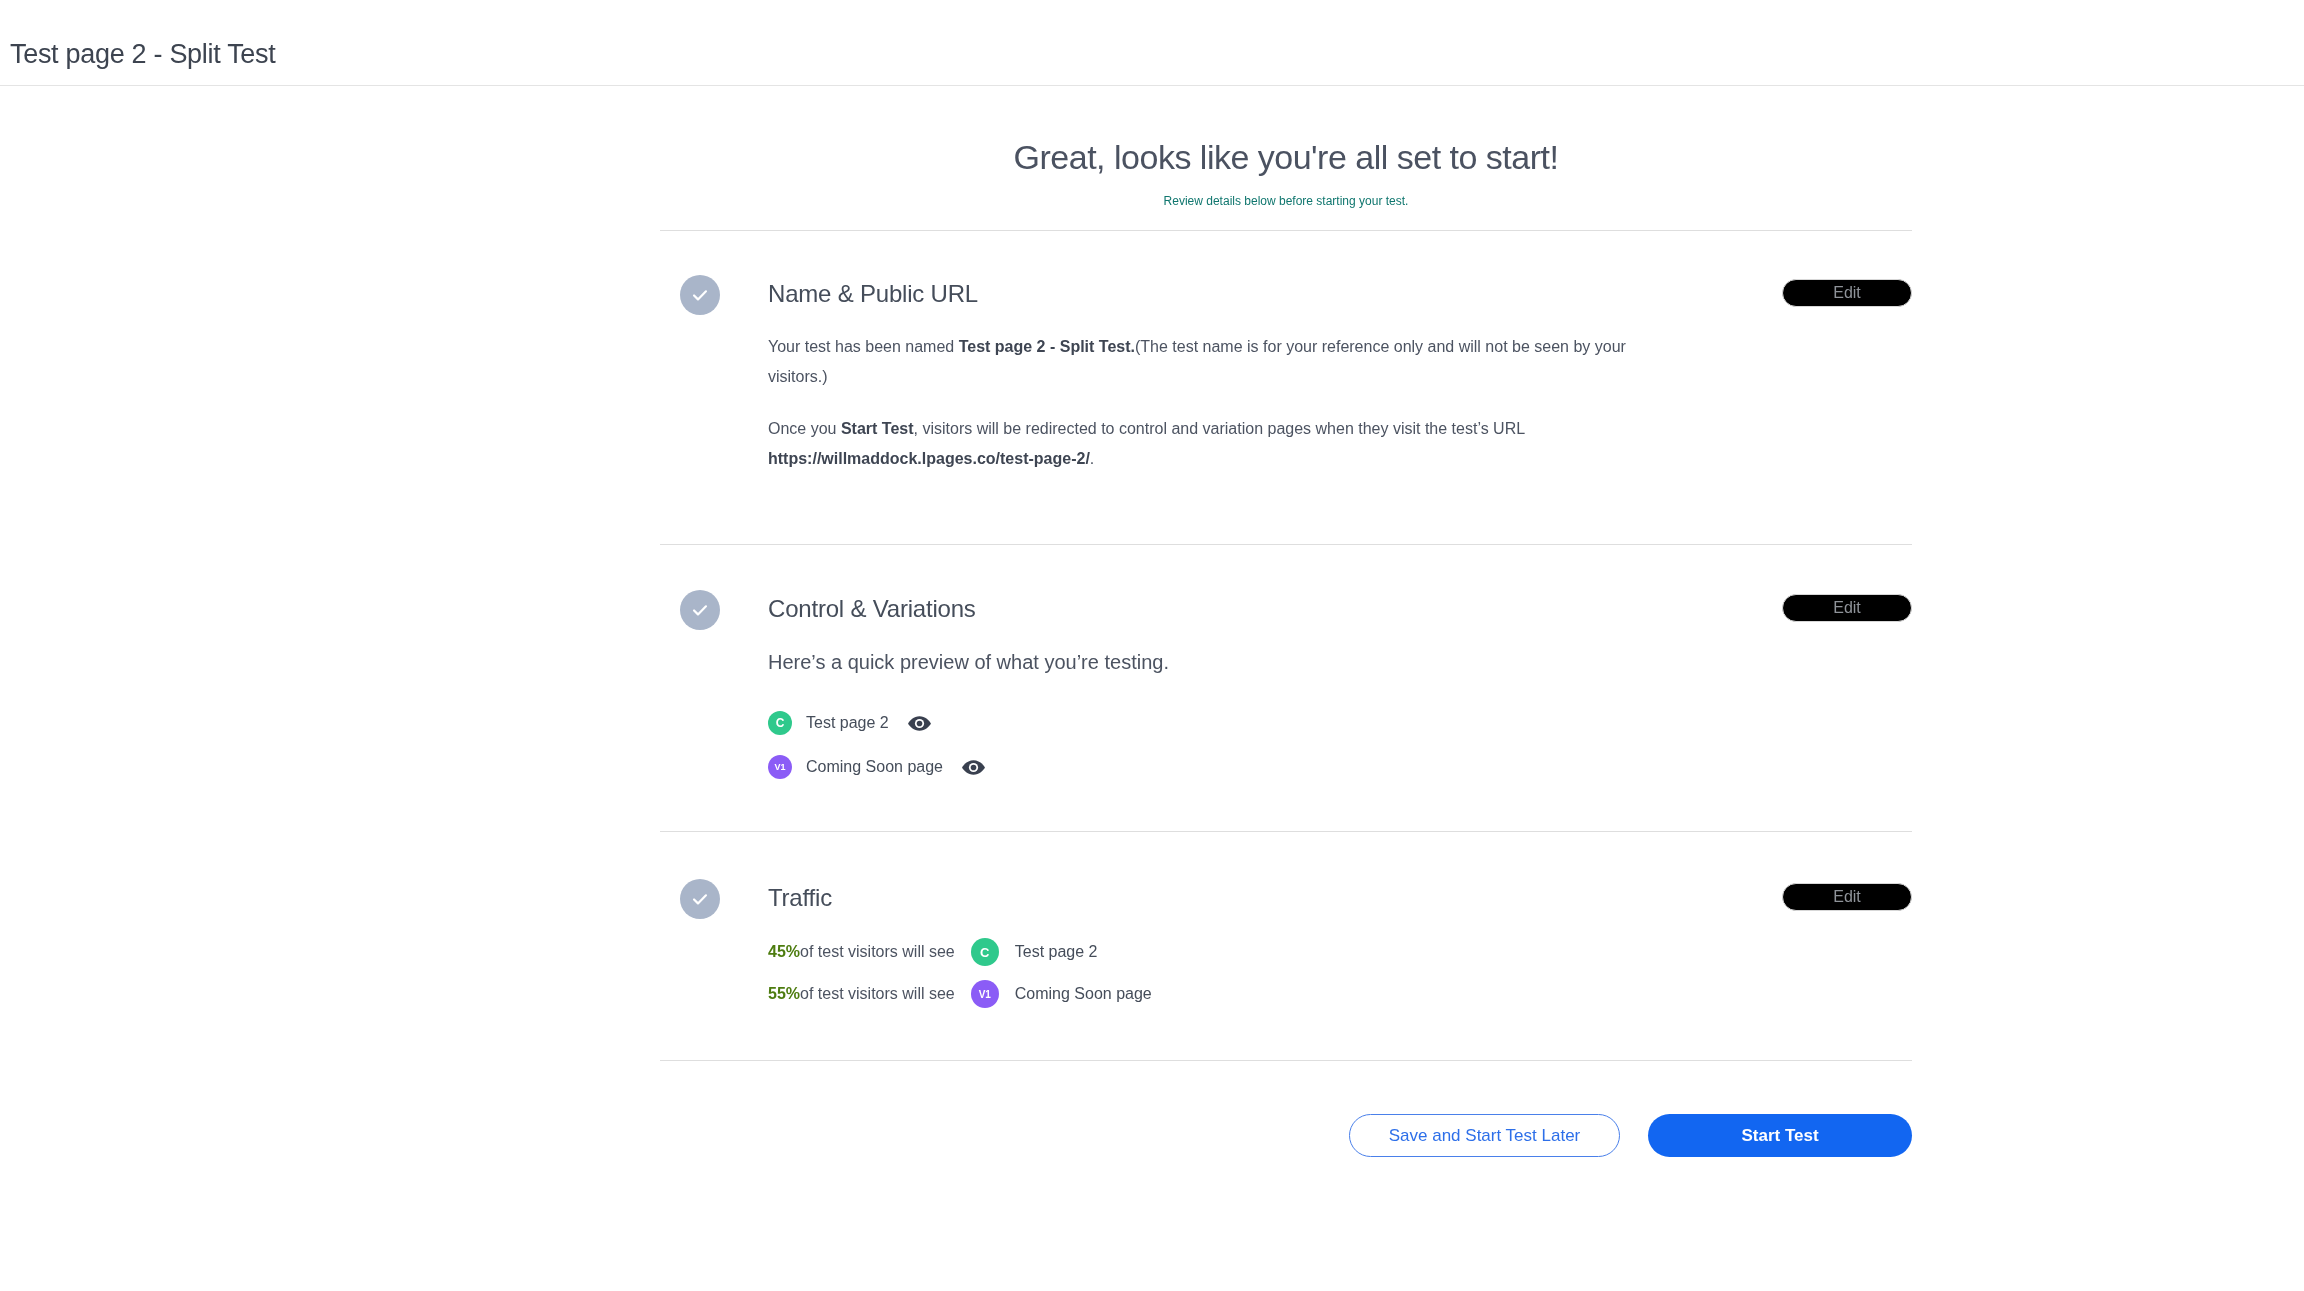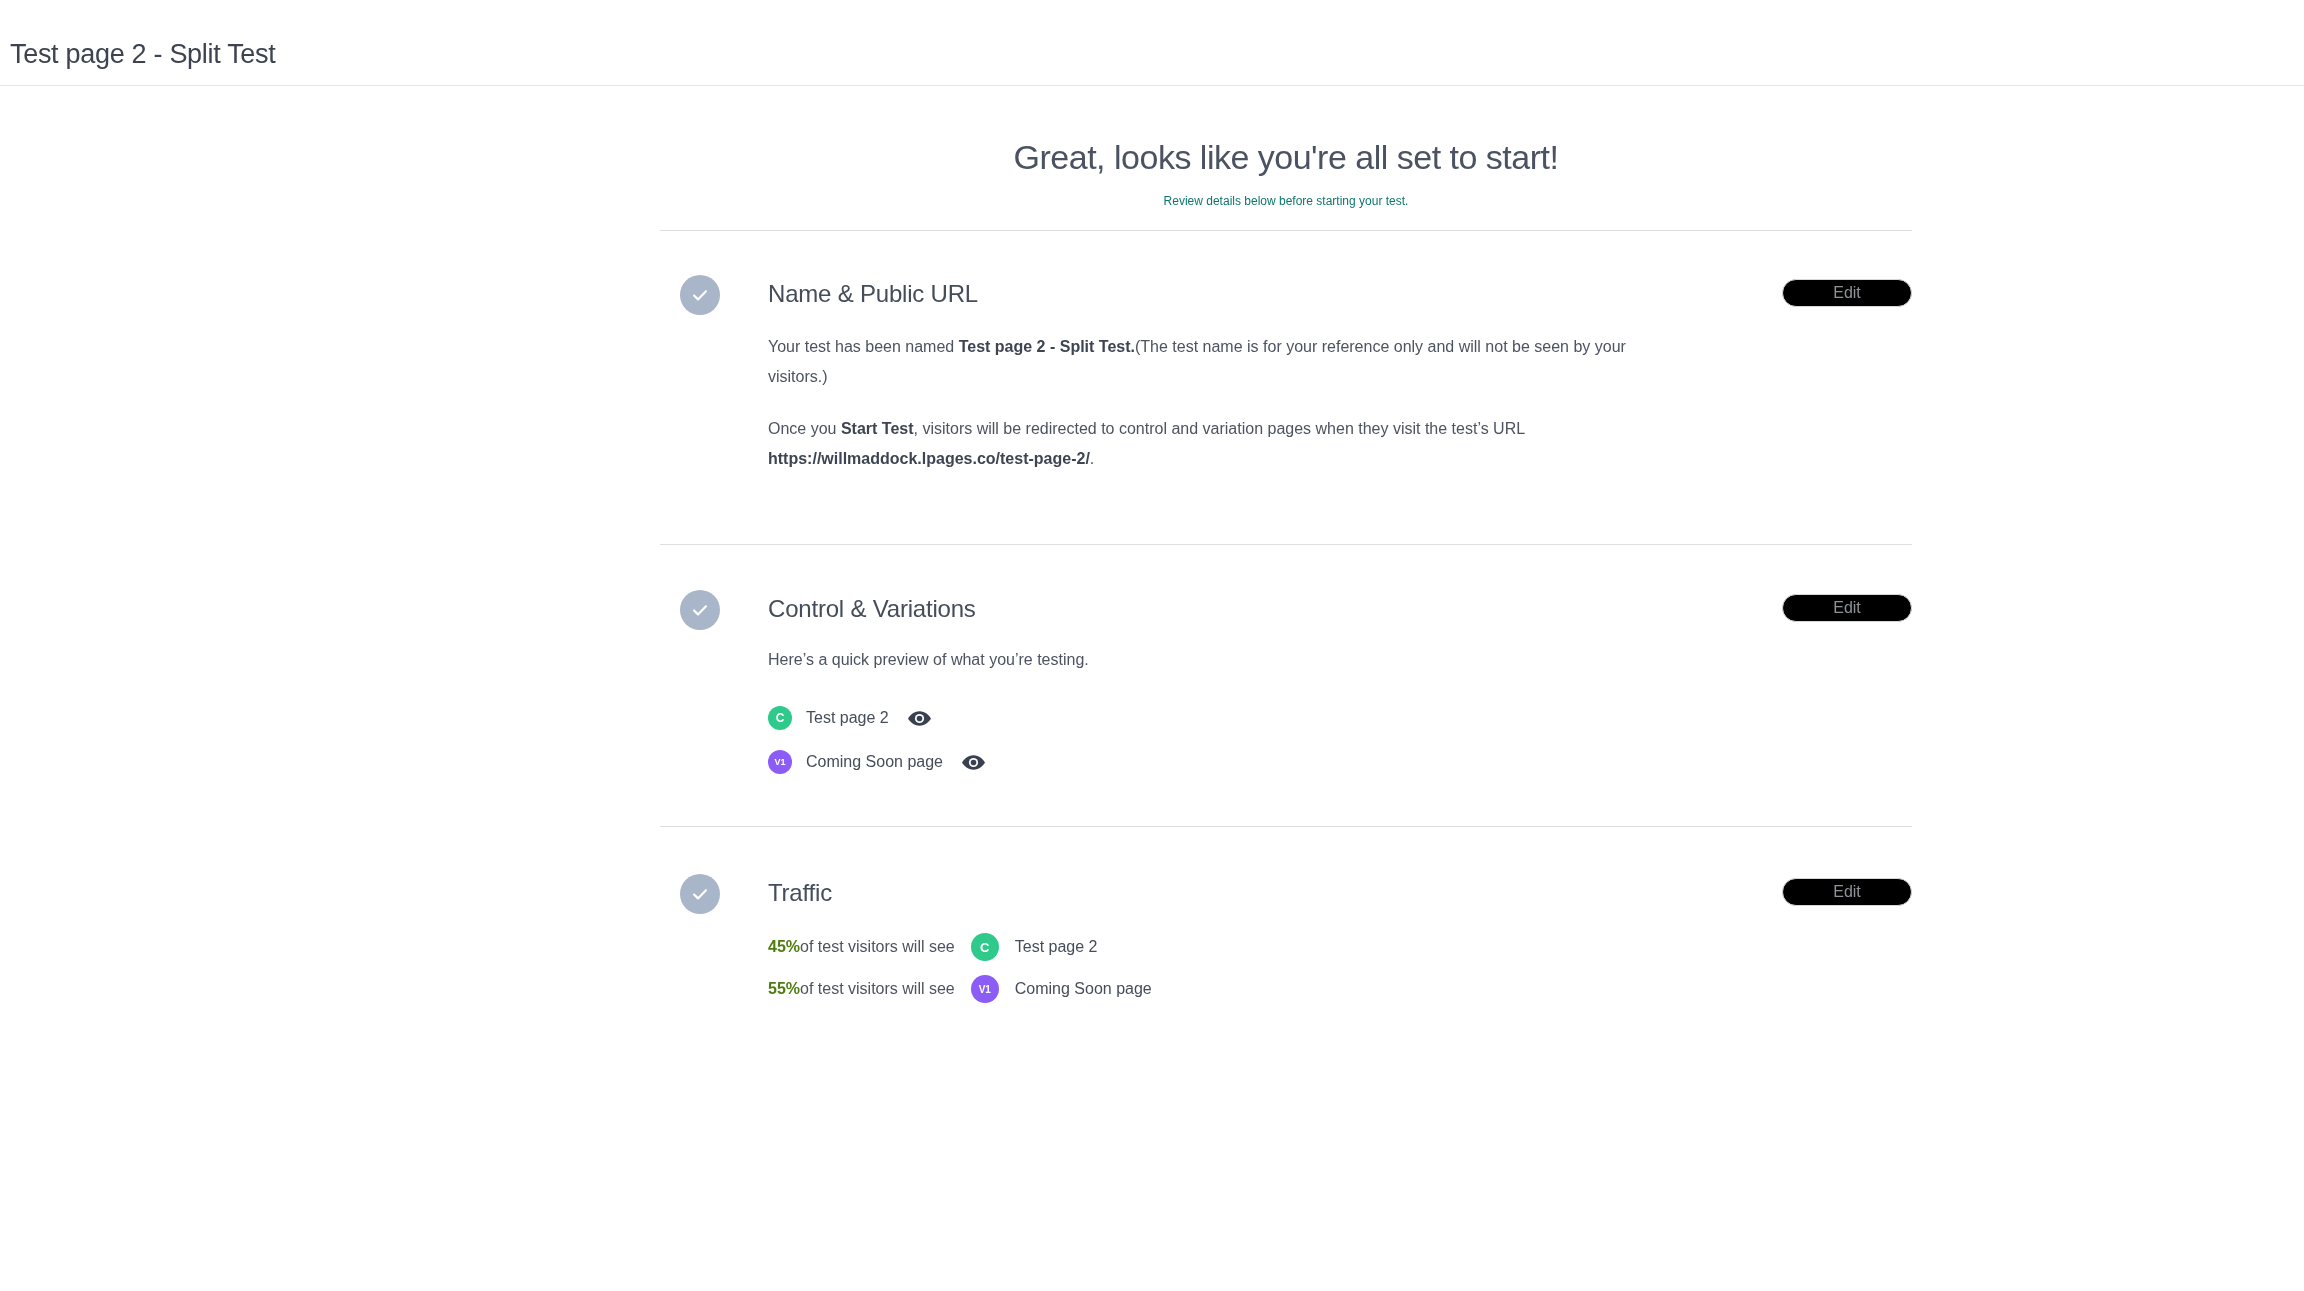--- a/index.html
+++ b/index.html
@@ -68,21 +68,21 @@
   .edit-btn {
     margin-top: 4px;
     width: 130px; height: 28px;
     border: 1px solid #d7d7d7; border-radius: 15px;
     background: #000000;
     color: #8f9399; font-size: 16px; font-family: inherit;
     display: flex; align-items: center; justify-content: center;
     cursor: pointer;
   }
 
-  .desc { margin-top: 26px; font-size: 16px; color: #4c5361; }
+  .desc { margin-top: 26px; font-size: 20px; color: #4c5361; }
 
   .variation-row {
     display: flex; align-items: center;
     height: 26px;
   }
   .variation-row.row-1 { margin-top: 36px; }
   .variation-row.row-2 { margin-top: 18px; }
 
   .badge {
     border-radius: 50%;
@@ -229,14 +229,18 @@
           <span> of test visitors will see</span>
         <span class="badge badge-lg badge-variation badge-v1">V1</span>
         <span class="t-label">Coming Soon page</span>
       </div>
     </div>
     <div class="edit-col">
       <button class="edit-btn">Edit</button>
     </div>
   </div>
 
+  <div class="footer-row">
+    <button class="btn btn-secondary">Save and Start Test Later</button>
+    <button class="btn btn-primary">Start Test</button>
+  </div>
 
 </div>
 
 </body></html>

